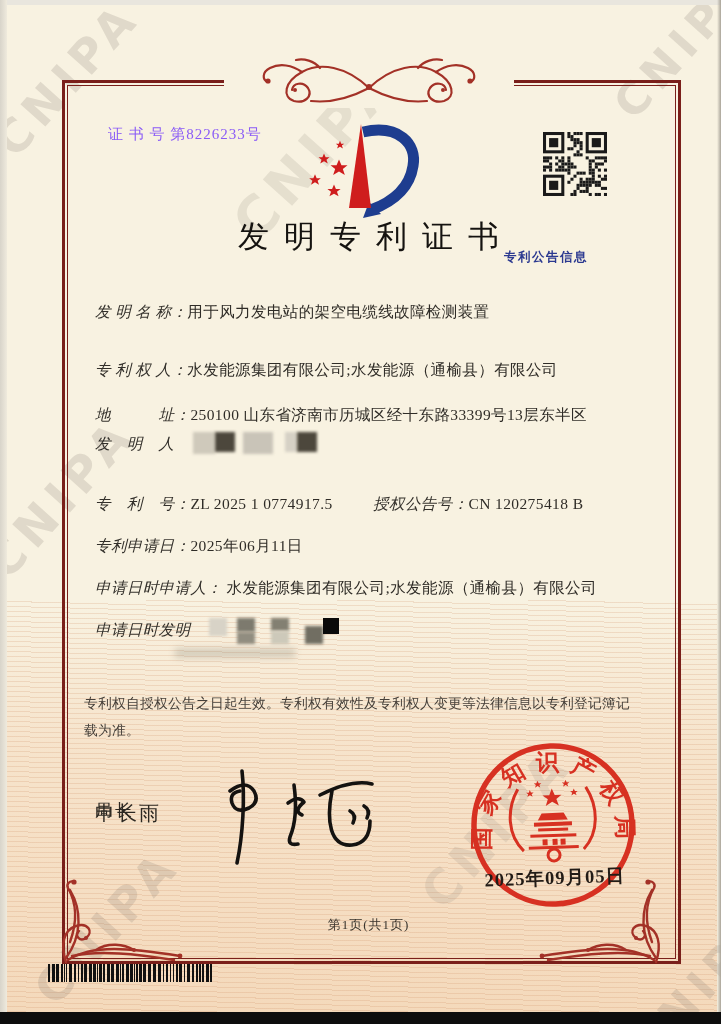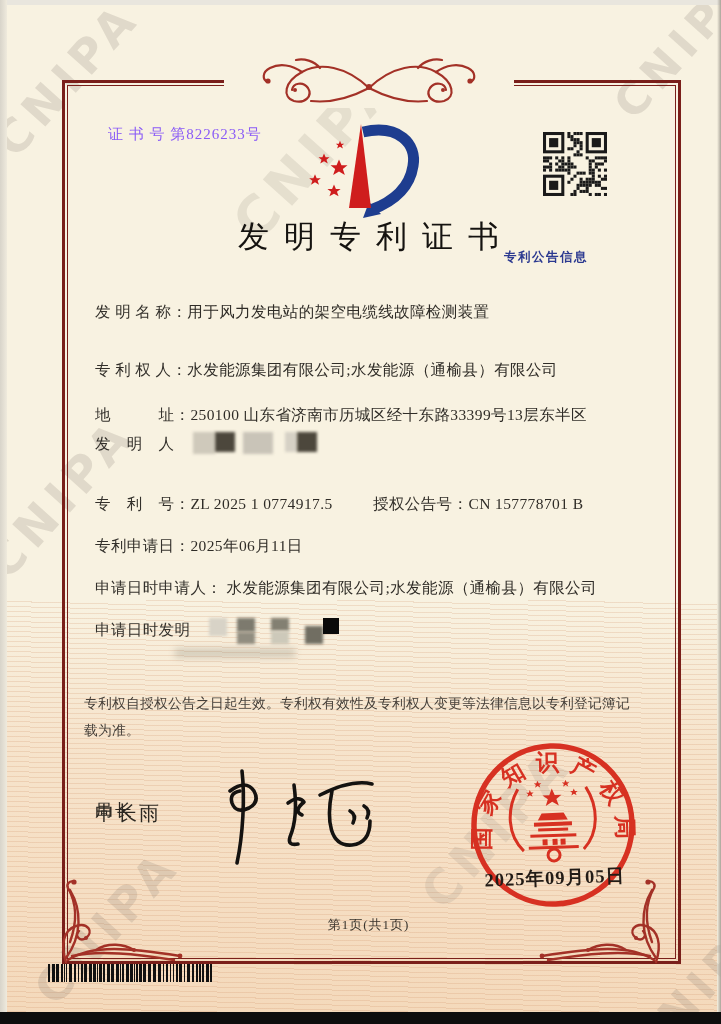--- a/index.html
+++ b/index.html
@@ -45,21 +45,21 @@
     font-size:12.5px;font-weight:bold;letter-spacing:1.5px;color:var(--caption-blue,#2b3990);
     font-family:Liberation Sans, sans-serif;
     margin-top:48px;
   }
   .title{
     left:62px;top:216px;width:613px;text-align:center;z-index:10;
     font-size:31px;font-weight:normal;letter-spacing:15px;text-indent:15px;color:#151310;
     font-family:"Liberation Sans","DejaVu Sans",sans-serif;
   }
   .row{left:95px;width:545px;font-size:15.5px;color:#33302b;z-index:10;letter-spacing:0.4px;line-height:23px;}
-  .row .lbl{color:#33302b;}
+  .row .lbl{color:#33302b;font-style:italic;}
   .row .val{color:#2f2c27;}
   .col2{position:absolute;left:278px;top:0;}
   .censor{display:inline-block;vertical-align:middle;height:26px;position:relative;margin-left:14px;}
   .cblock{position:absolute;top:0;filter:blur(1.5px);}
   .smudge{left:175px;top:648px;width:120px;height:10px;background:rgba(120,114,104,0.25);filter:blur(3px);z-index:10;}
   .para{
     left:84px;top:690px;width:558px;z-index:10;
     font-size:13.8px;line-height:27px;color:#46403a;letter-spacing:0.2px;
   }
   .para .l1{text-indent:2em;}
@@ -325,21 +325,21 @@
     <span class="cblock" style="left:0;width:22px;height:22px;background:#cfc9bb;"></span>
     <span class="cblock" style="left:22px;width:20px;height:20px;background:#4c473c;"></span>
     <span class="cblock" style="left:50px;width:30px;height:22px;background:#c9c4b8;"></span>
     <span class="cblock" style="left:92px;width:12px;height:20px;background:#d6d1c5;"></span>
     <span class="cblock" style="left:104px;width:20px;height:20px;background:#4c473c;"></span>
   </span>
 </div>
 <div class="abs row" style="top:492px">
   <span class="lbl">专　利　号：</span><span class="val">ZL 2025 1 0774917.5</span>
   <span class="col2">
-    <span class="lbl">授权公告号：</span><span class="val">CN 157778701 B</span>
+    <span class="lbl">授权公告号：</span><span class="val">CN 120275418 B</span>
   </span>
 </div>
 <div class="abs row" style="top:534px">
   <span class="lbl">专利申请日：</span><span class="val">2025年06月11日</span>
 </div>
 <div class="abs row" style="top:576px">
   <span class="lbl">申请日时申请人：</span> <span class="val">水发能源集团有限公司;水发能源（通榆县）有限公司</span>
 </div>
 <div class="abs row" style="top:618px">
   <span class="lbl">申请日时发明</span>

